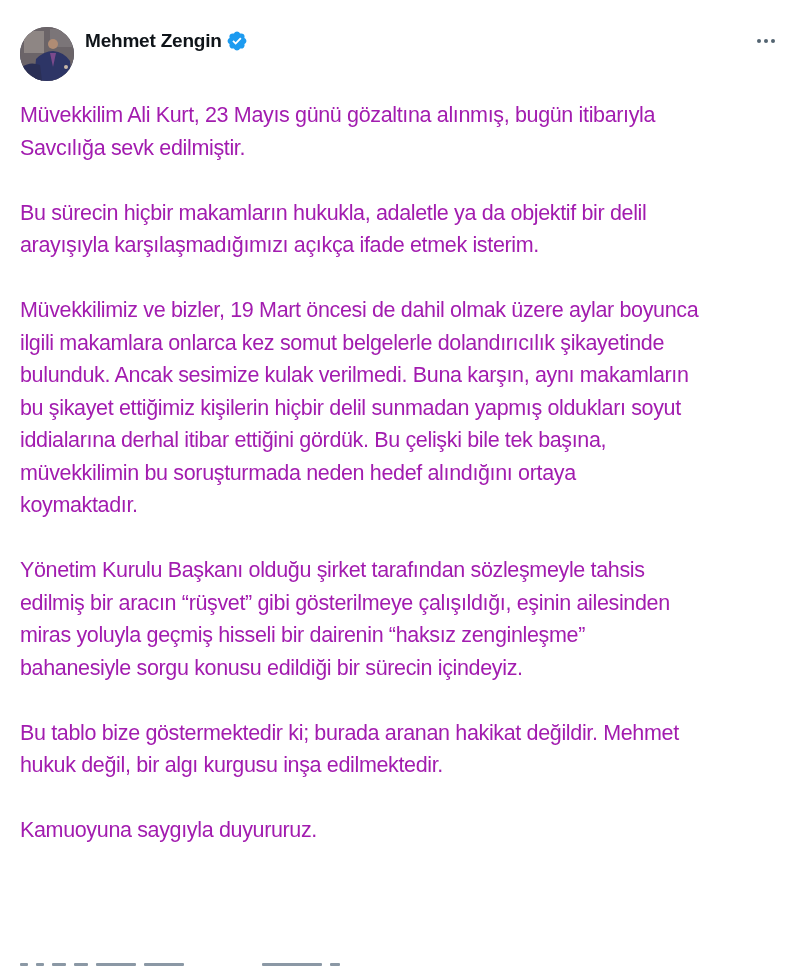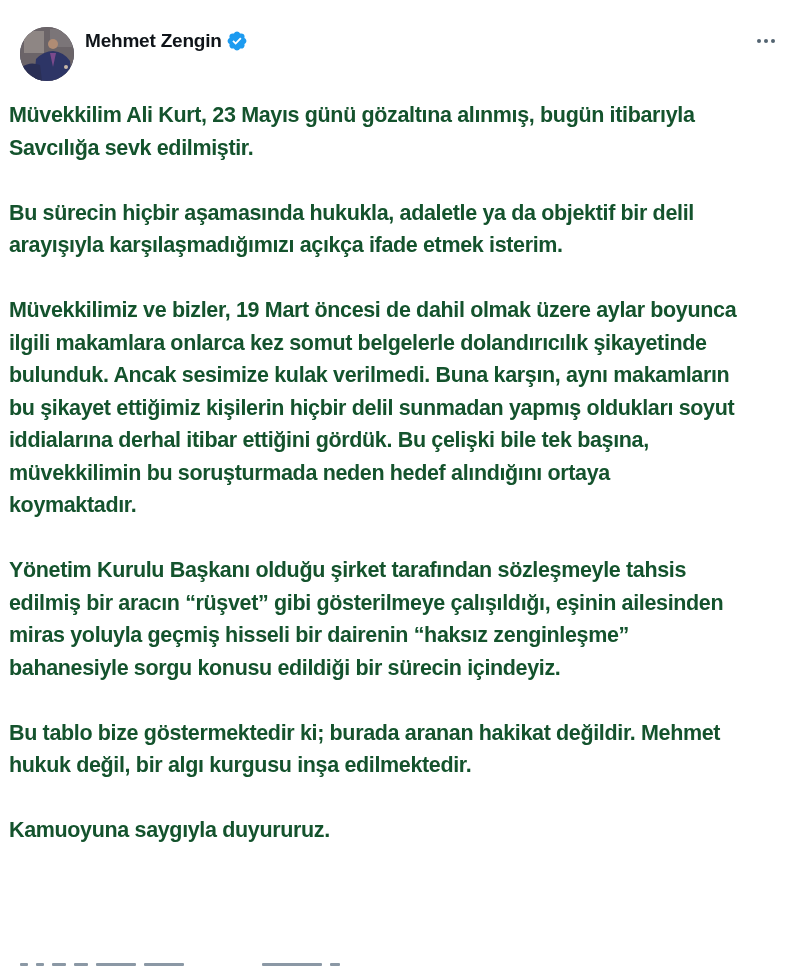--- a/index.html
+++ b/index.html
@@ -82,29 +82,28 @@
   .more-button span {
     width: 4px;
     height: 4px;
     border-radius: 50%;
     background: #536471;
     margin: 0 1.5px;
     display: inline-block;
   }
   .body-text {
     position: absolute;
-    left: 9px;
+    left: 20px;
     top: 99px;
     width: 775px;
     font-size: 21.5px;
     line-height: 32.5px;
-    color: #14532d;
+    color: #a21caf;
     letter-spacing: -0.35px;
     font-stretch: condensed;
-    font-weight: bold;
   }
   .para {
     margin: 0 0 32.5px 0;
     white-space: pre-line;
   }
   .para:last-child { margin-bottom: 12px; }
   .meta-line {
     position: absolute;
     left: 20px;
     top: 962px;
@@ -157,21 +156,21 @@
     <div class="more-button">
       <span></span>
       <span></span>
       <span></span>
     </div>
   </div>
 
   <div class="body-text">
     <p class="para">Müvekkilim Ali Kurt, 23 Mayıs günü gözaltına alınmış, bugün itibarıyla
 Savcılığa sevk edilmiştir.</p>
-    <p class="para">Bu sürecin hiçbir aşamasında hukukla, adaletle ya da objektif bir delil
+    <p class="para">Bu sürecin hiçbir makamların hukukla, adaletle ya da objektif bir delil
 arayışıyla karşılaşmadığımızı açıkça ifade etmek isterim.</p>
     <p class="para">Müvekkilimiz ve bizler, 19 Mart öncesi de dahil olmak üzere aylar boyunca
 ilgili makamlara onlarca kez somut belgelerle dolandırıcılık şikayetinde
 bulunduk. Ancak sesimize kulak verilmedi. Buna karşın, aynı makamların
 bu şikayet ettiğimiz kişilerin hiçbir delil sunmadan yapmış oldukları soyut
 iddialarına derhal itibar ettiğini gördük. Bu çelişki bile tek başına,
 müvekkilimin bu soruşturmada neden hedef alındığını ortaya
 koymaktadır.</p>
     <p class="para">Yönetim Kurulu Başkanı olduğu şirket tarafından sözleşmeyle tahsis
 edilmiş bir aracın “rüşvet” gibi gösterilmeye çalışıldığı, eşinin ailesinden

